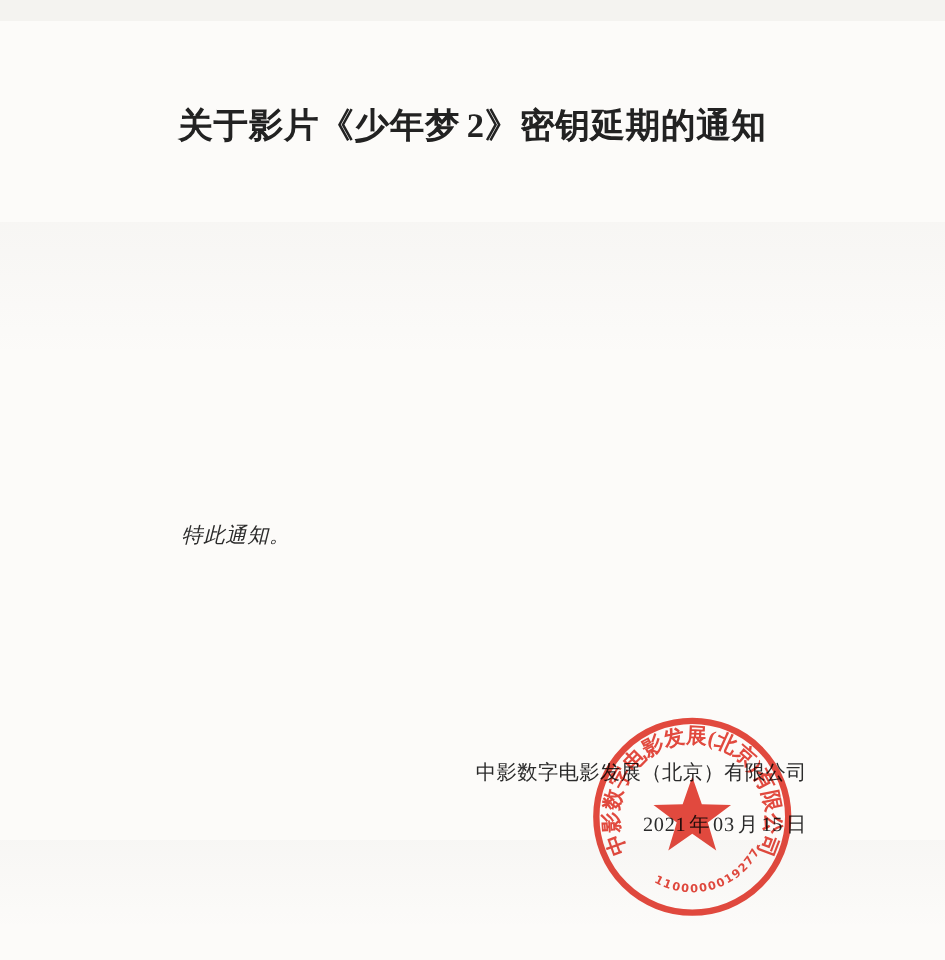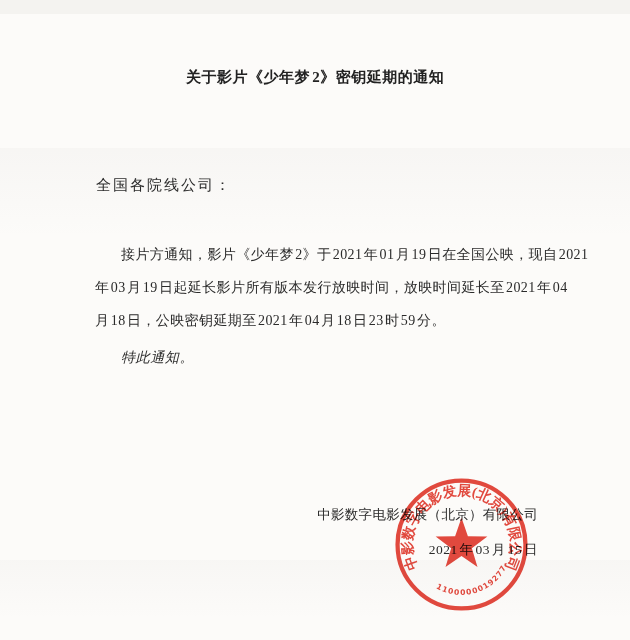--- a/index.html
+++ b/index.html
@@ -14,21 +14,21 @@
   }
   
   .scan-band { position:absolute; left:0; width:100%; pointer-events:none; }
   .band-top    { top:0;     height:14px; background:rgba(120,115,110,0.06); }
   .band-mid    { top:148px; height:90px; background:linear-gradient(rgba(110,105,100,0.035), rgba(110,105,100,0)); }
   .band-low    { top:560px; height:60px; background:linear-gradient(rgba(110,105,100,0.03), rgba(110,105,100,0)); }
 
   .doc-title {
     position:absolute; top:68px; left:0; width:630px;
     text-align:center;
-    font-size:15px; font-weight:bold;
+    font-size:23px; font-weight:bold;
     letter-spacing:0.5px; word-spacing:-2px;
     color:#222;
   }
   .salutation {
     position:absolute; left:96px; top:176px;
     font-size:15px; letter-spacing:2px;
   }
   .body-block {
     position:absolute; left:95px; top:238px; width:455px;
   }
@@ -69,27 +69,21 @@
 <body>
 
 <div class="page">
 
   <div class="scan-band band-top"></div>
   <div class="scan-band band-mid"></div>
   <div class="scan-band band-low"></div>
 
   <div class="doc-title">关于影片《少年梦 2》密钥延期的通知</div>
 
-  <div class="salutation">全国各院线公司：</div>
 
-  <div class="body-block">
-    <span class="body-line">接片方通知，影片《少年梦 2》于 2021 年 01 月 19 日在全国公映，现自 2021</span>
-    <span class="body-line">年 03 月 19 日起延长影片所有版本发行放映时间，放映时间延长至 2021 年 04</span>
-    <span class="body-line">月 18 日，公映密钥延期至 2021 年 04 月 18 日 23 时 59 分。</span>
-  </div>
 
   <div class="closing">特此通知。</div>
 
   <div class="signature">
     <div class="sig-company">中影数字电影发展（北京）有限公司</div>
     <div class="sig-date">2021 年 03 月 15 日</div>
   </div>
 
   <svg class="stamp" viewBox="0 0 140 140" width="141" height="141">
     <defs>

